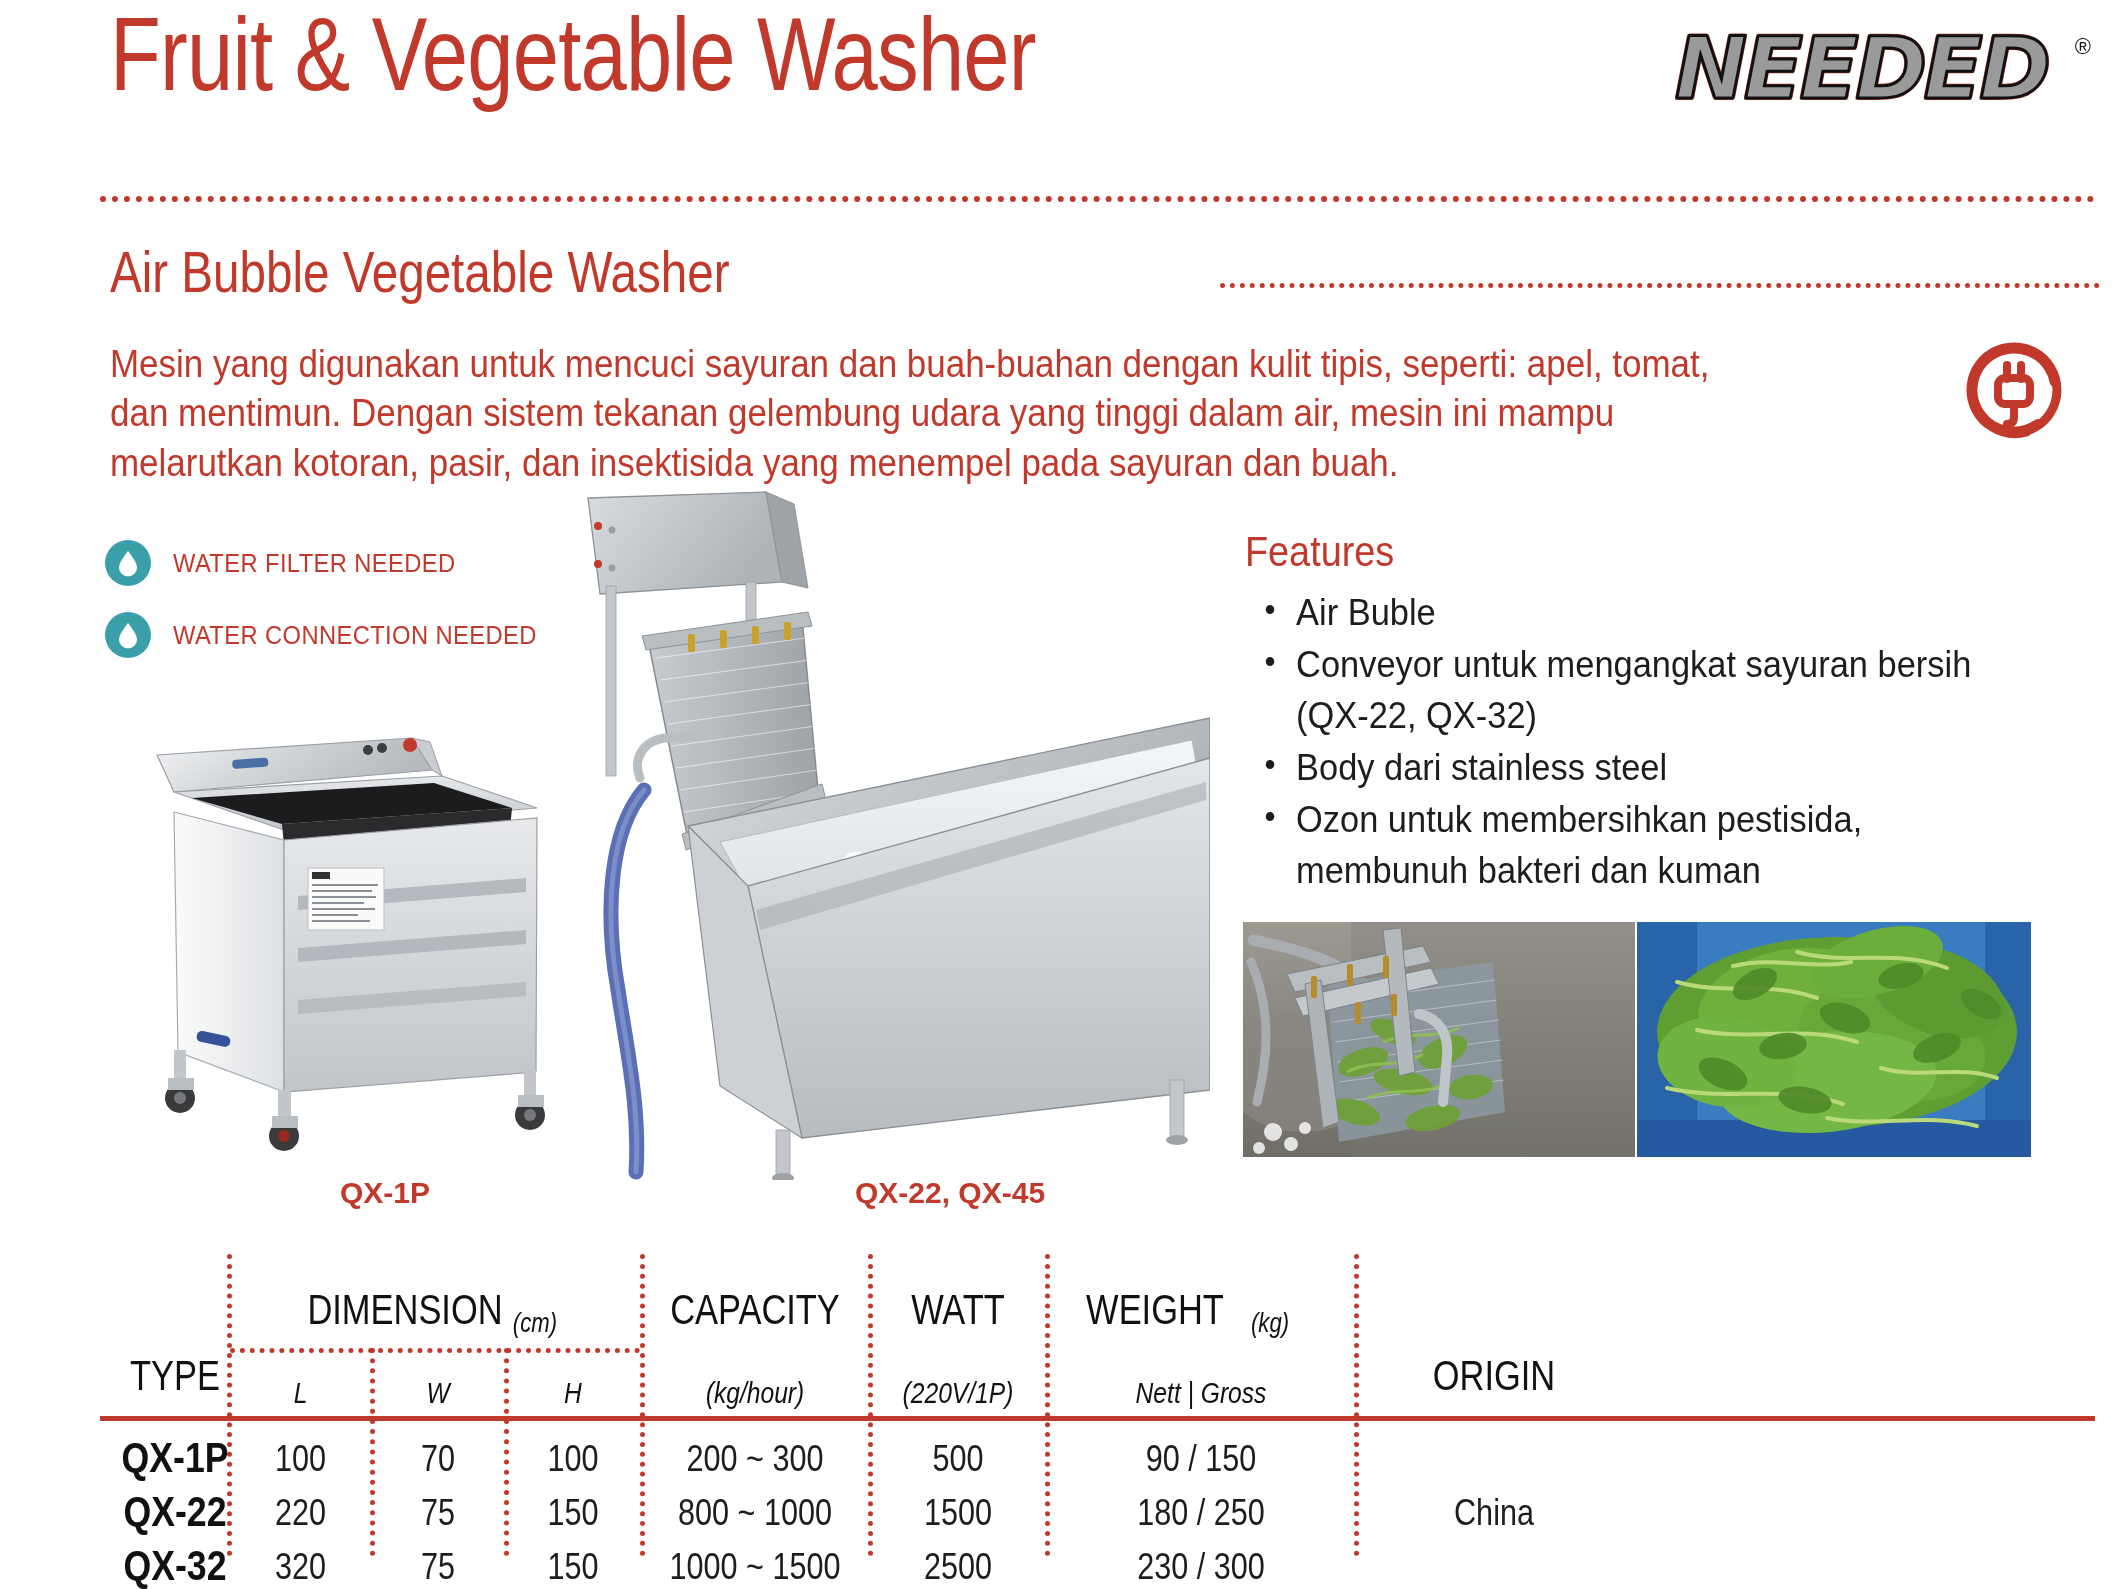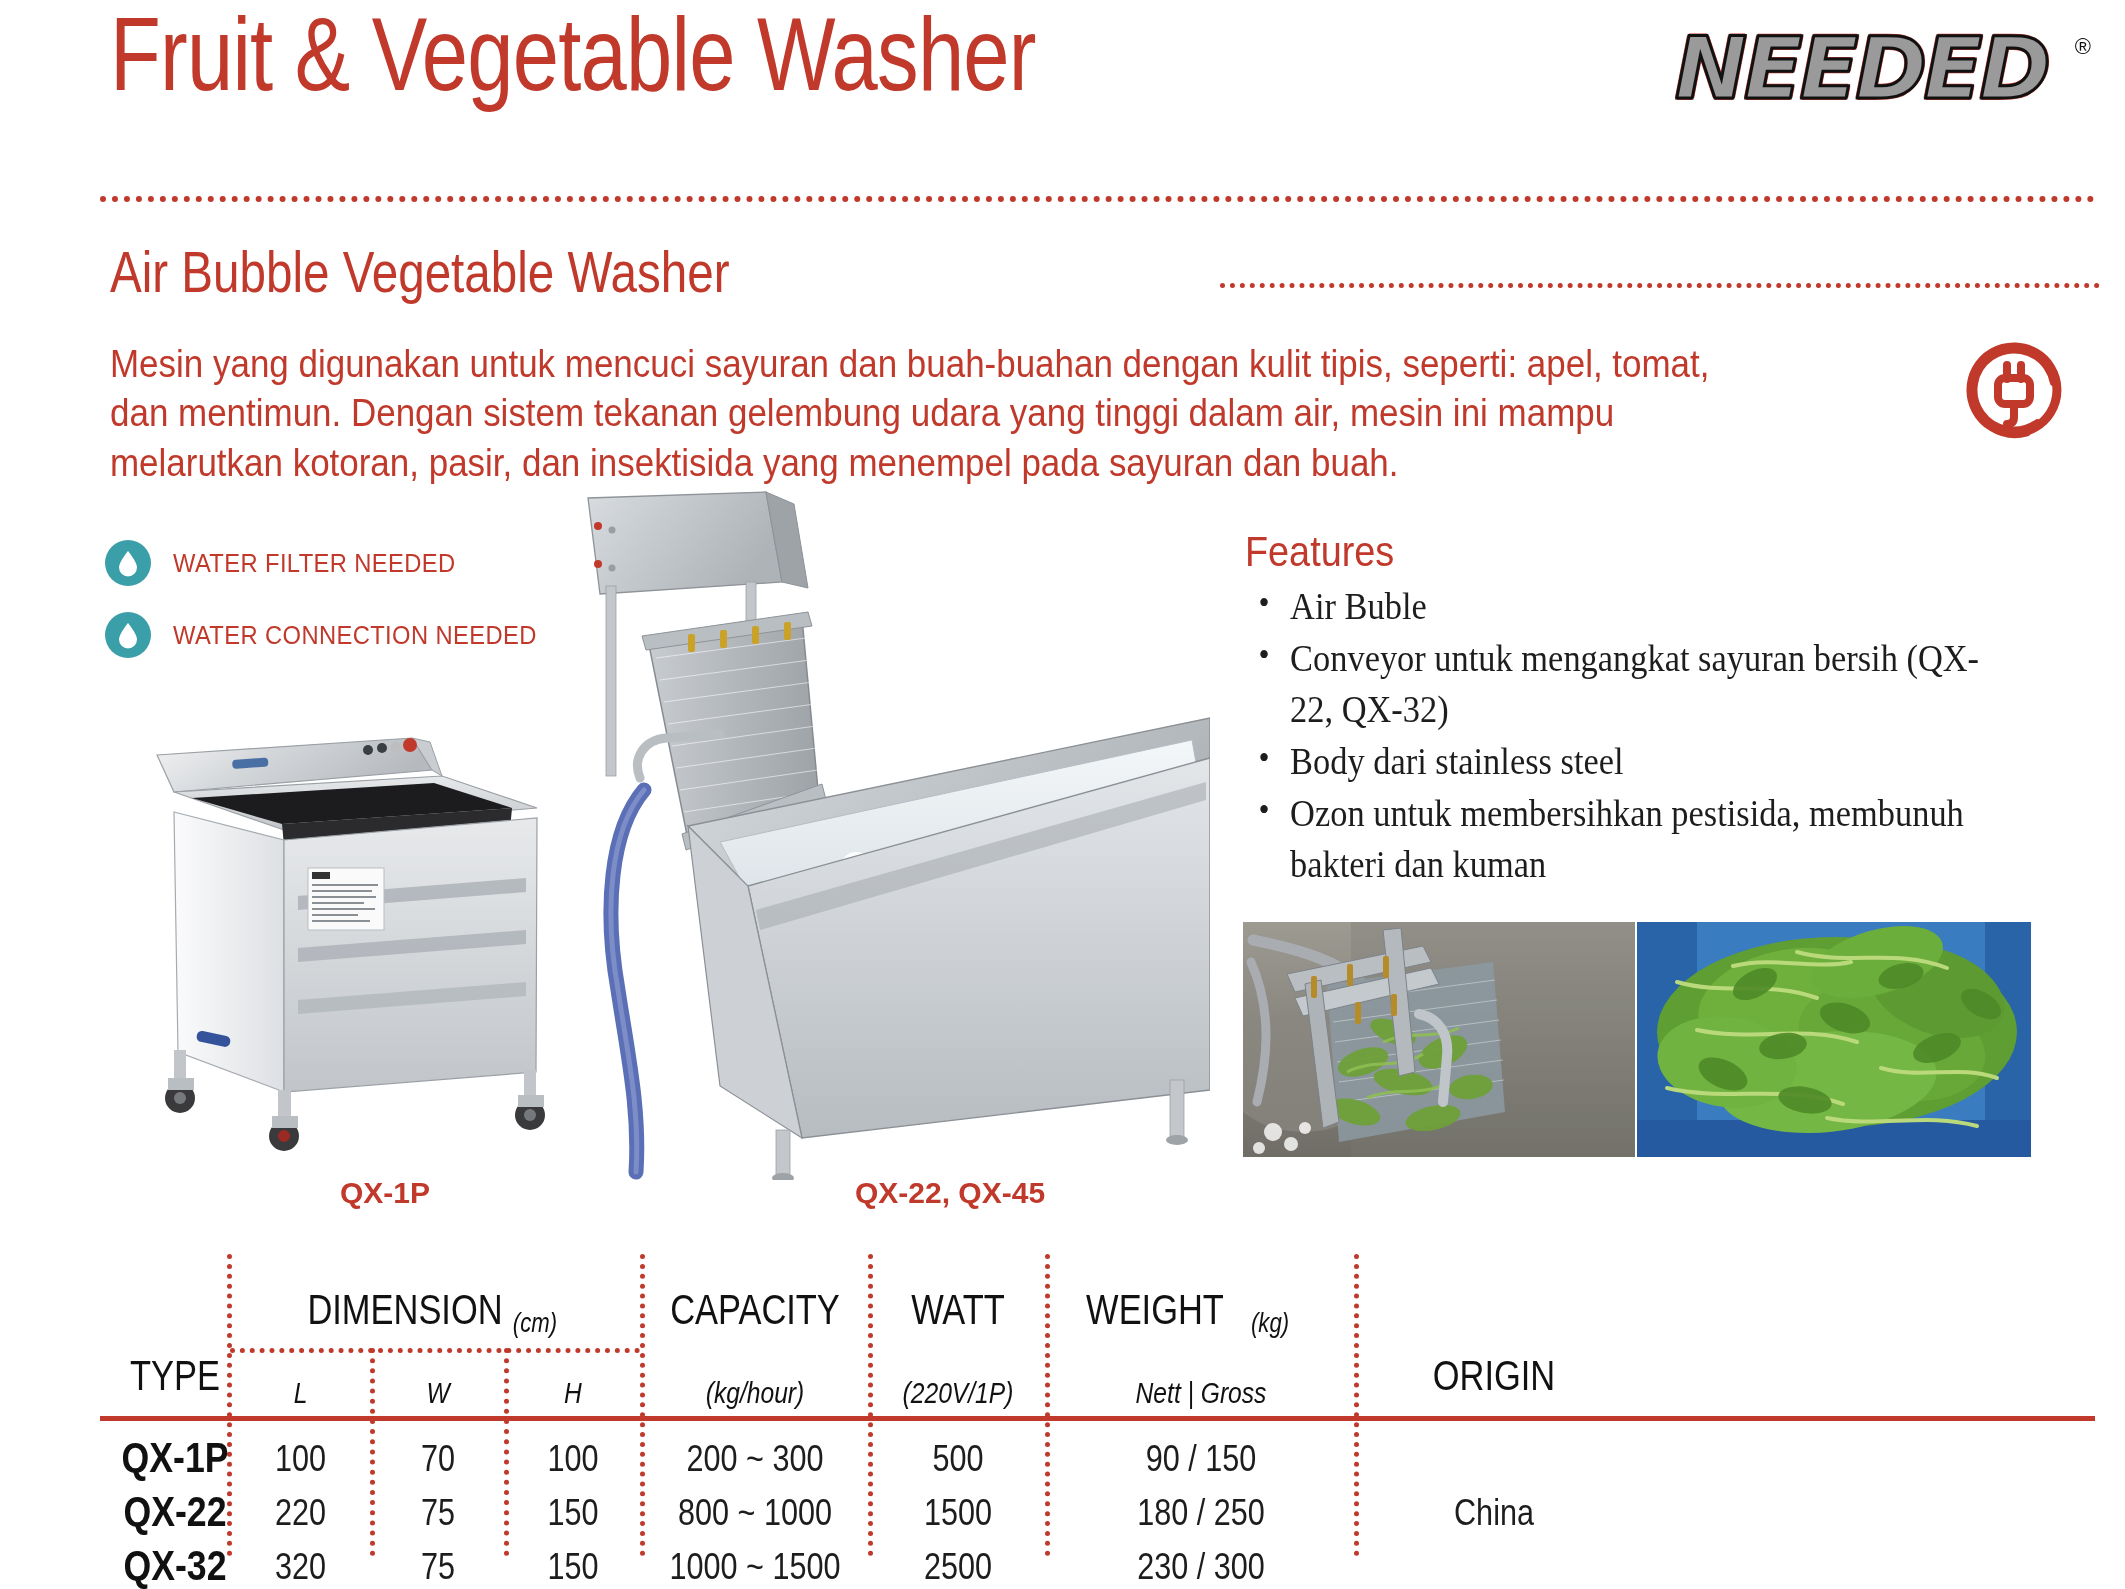--- a/index.html
+++ b/index.html
@@ -158,24 +158,23 @@
   }
   .features-title {
     font-size: 42px;
     color: #c0392b;
     font-weight: 300;
     transform: scaleX(0.9);
     transform-origin: left top;
     margin-bottom: 6px;
   }
   .features ul {
-    margin: 6px;
+    margin: 12px;
     padding: 0;
     list-style: none;
-    font-family: Liberation Serif, serif;
   }
   .features li {
     position: relative;
     font-size: 37px;
     line-height: 1.36;
     color: #1d1d1d;
     padding-left: 42px;
     margin-bottom: 2px;
     font-weight: 300;
     transform: scaleX(0.93);

